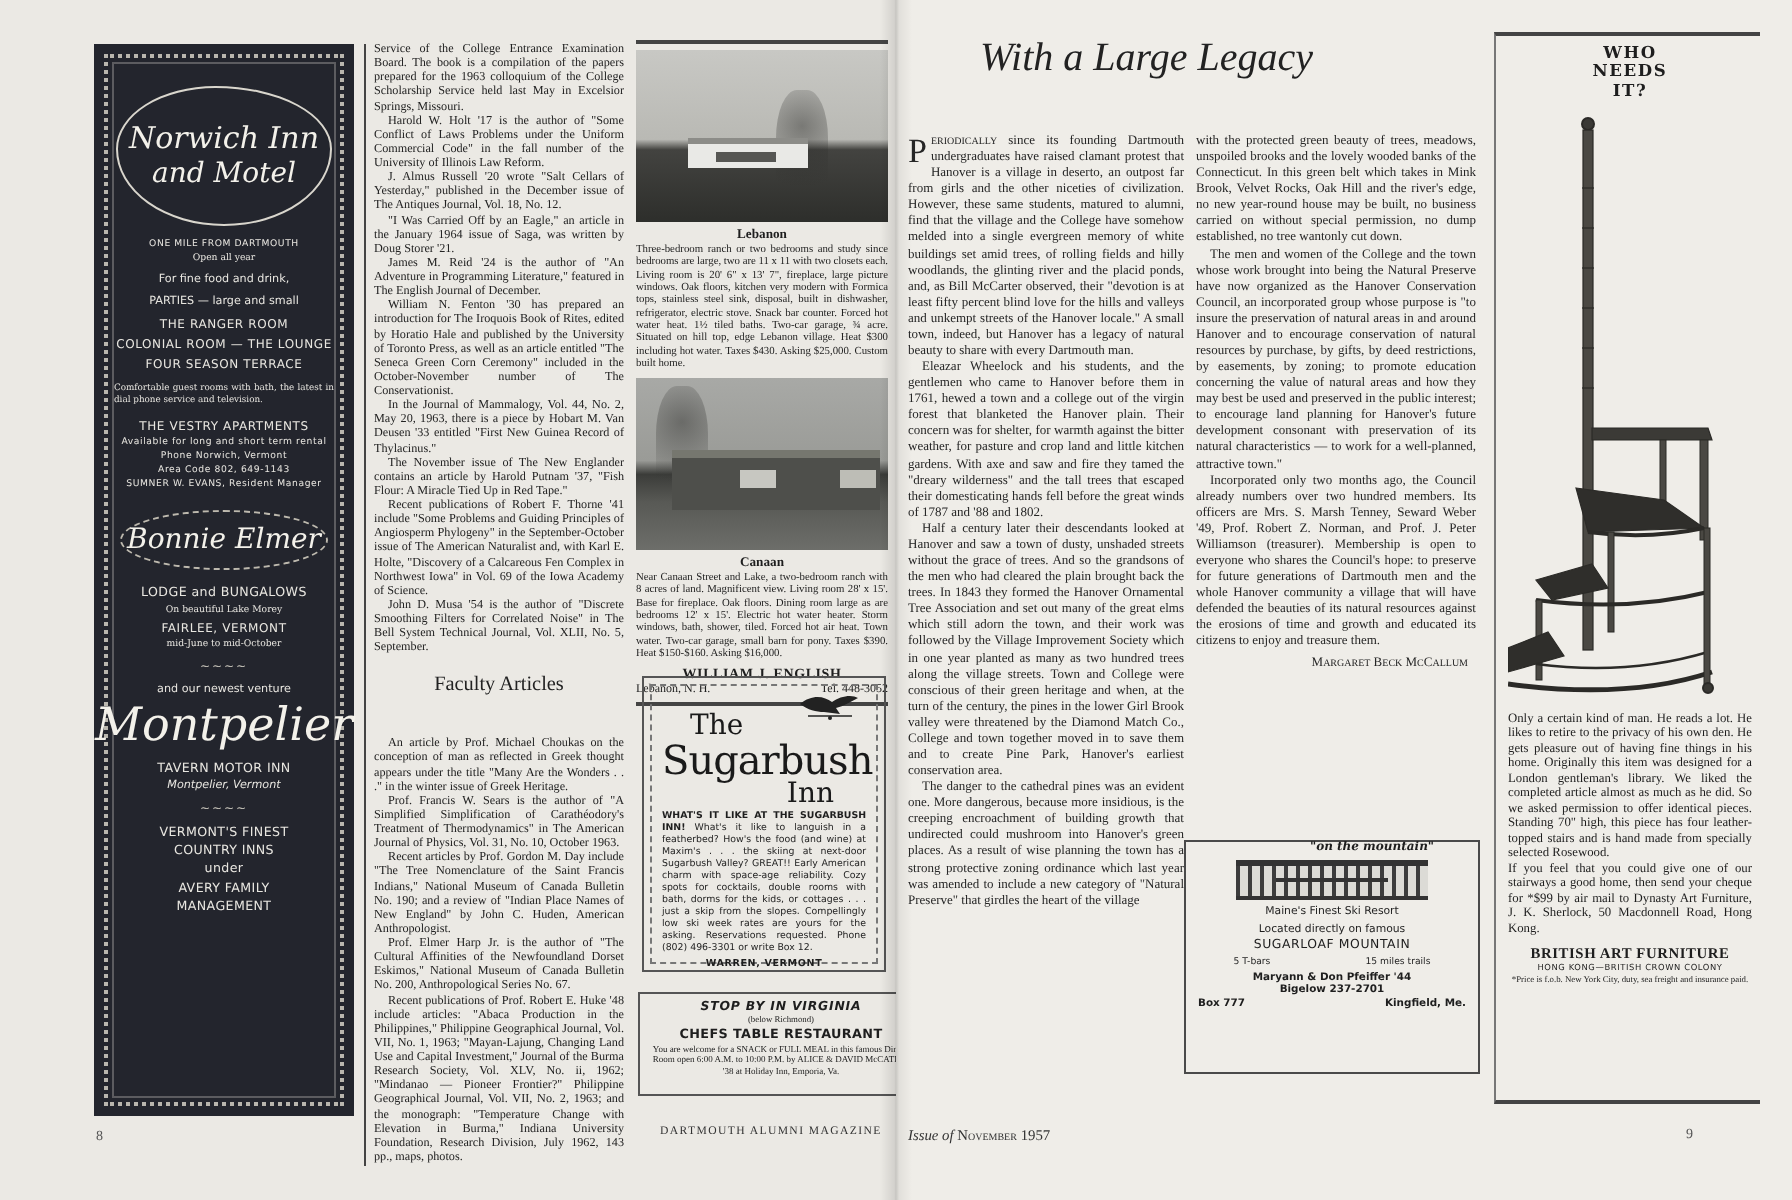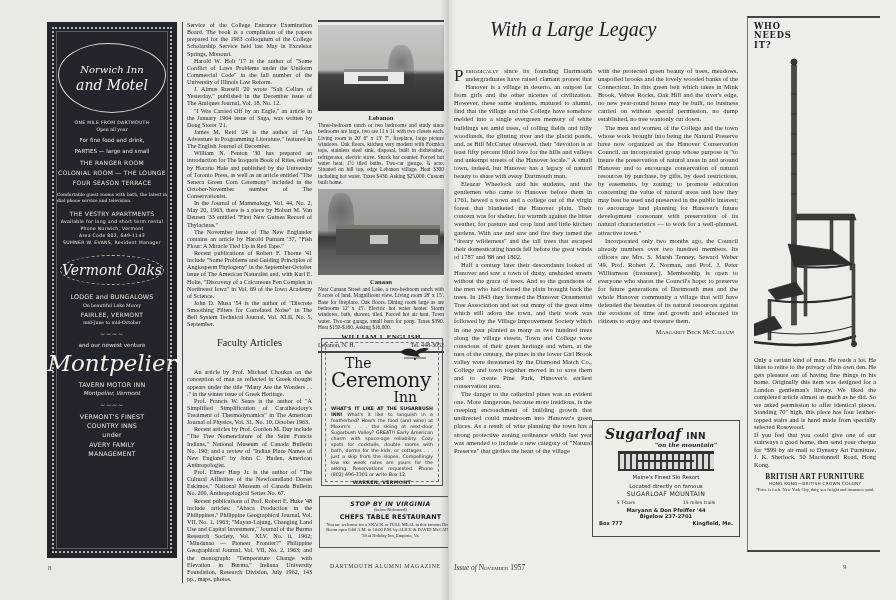--- a/index.html
+++ b/index.html
@@ -14,21 +14,21 @@
 
   
   .inn-ad { position: absolute; left: 47px; top: 22px; width: 130px; height: 536px;
     background: #23252d; border: 3px solid #23252d; color: #e8e6e0; text-align: center;
     font-family: "DejaVu Sans", sans-serif; }
   .inn-ad .frame { position: absolute; inset: 2px; border: 2px dotted #b9b6ae; }
   .inn-ad .frame2 { position: absolute; inset: 6px; border: 1px solid #5c5c60; }
   .inn-content { position: absolute; inset: 10px 8px; display: flex; flex-direction: column; align-items: center; }
   .script-logo { font-family: "DejaVu Serif", serif; font-style: italic; color: #f3f1ea; line-height: 1; }
   .norwich-logo { margin-top: 8px; width: 108px; height: 70px; border: 1.5px solid #d9d6cd; border-radius: 46% 54% 50% 50% / 45% 45% 55% 55%; display: flex; flex-direction: column; justify-content: center; }
-  .norwich-logo .l1 { font-size: 10px; }
+  .norwich-logo .l1 { font-size: 15px; }
   .norwich-logo .l2 { font-size: 14px; margin-top: 3px; }
   .inn-small { font-size: 4.6px; letter-spacing: 0.3px; margin-top: 2px; }
   .inn-serif-small { font-family: "DejaVu Serif", serif; font-size: 4.6px; margin-top: 2px; }
   .inn-med { font-size: 5.6px; margin-top: 5px; }
   .inn-caps { font-size: 6px; letter-spacing: 0.3px; margin-top: 3px; }
   .inn-para { font-family: "DejaVu Serif", serif; font-size: 4.4px; text-align: justify; line-height: 1.35; margin-top: 6px; width: 110px; }
   .bonnie-logo { margin-top: 10px; width: 104px; height: 30px; border-radius: 50%; border: 1px dashed #bdb9ae; display: flex; align-items: center; justify-content: center; font-size: 14px; }
   .montpelier-logo { font-size: 23px; margin-top: 4px; }
   .squiggle { font-size: 6px; margin-top: 5px; letter-spacing: 1px; color: #cfcbc1; }
   .inn-large { font-size: 6.3px; letter-spacing: 0.2px; margin-top: 3px; line-height: 1.45; }
@@ -101,21 +101,21 @@
     background: repeating-linear-gradient(90deg, #3c3c3c 0 2px, #dcdbd6 2px 6px); border-top: 3px solid #333; border-bottom: 2px solid #333; }
   .sl-lodge::before { content: ""; position: absolute; left: 20px; top: 6px; width: 56px; height: 2px; background: #333; }
   .sl-line { font-size: 5.4px; margin-top: 3px; }
   .sl-caps { font-size: 6.2px; letter-spacing: 0.3px; margin-top: 1px; }
   .sl-split { display: flex; justify-content: space-around; font-size: 4.6px; margin-top: 3px; }
   .sl-bold { font-weight: bold; font-size: 5.2px; margin-top: 2px; }
   .sl-bottom { display: flex; justify-content: space-between; font-weight: bold; font-size: 5.2px; margin-top: 1px; padding: 0 6px; }
 
   
   .dynasty { position: absolute; left: 747px; top: 16px; width: 133px; height: 536px; border-left: 1px solid #777; border-top: 2px solid #444; border-bottom: 2px solid #444; padding: 4px 4px 0 6px; }
-  .dy-head { font-family: "DejaVu Serif", serif; font-weight: bold; font-size: 8.3px; line-height: 1.12; text-align: left; letter-spacing: 0.8px; }
+  .dy-head { font-family: "DejaVu Serif", serif; font-weight: bold; font-size: 8.3px; line-height: 1.12; text-align: center; letter-spacing: 0.8px; }
   .staircase { display: block; margin: 4px 0 0 0; }
   .dy-text { font-size: 6.4px; line-height: 1.17; text-align: justify; margin-top: 2px; }
   .dy-text p + p { text-indent: 0; }
   .dy-name { font-weight: bold; font-size: 7.4px; text-align: center; margin-top: 4px; letter-spacing: 0.3px; }
   .dy-sub { font-family: "DejaVu Sans", sans-serif; font-size: 4.2px; text-align: center; letter-spacing: 0.3px; }
   .dy-note { font-size: 4.4px; text-align: center; line-height: 1.15; margin-top: 1px; }
   .folio-right { position: absolute; left: 843px; top: 563px; font-size: 7px; color: #555; }
 </style>
 </head>
 <body>
@@ -137,21 +137,21 @@
       <div class="inn-caps" style="margin-top:5px">THE RANGER ROOM</div>
       <div class="inn-caps">COLONIAL ROOM — THE LOUNGE</div>
       <div class="inn-caps">FOUR SEASON TERRACE</div>
       <div class="inn-para">Comfortable guest rooms with bath, the latest in dial phone service and television.</div>
       <div class="inn-caps" style="margin-top:6px">THE VESTRY APARTMENTS</div>
       <div class="inn-small">Available for long and short term rental</div>
       <div class="inn-small">Phone Norwich, Vermont</div>
       <div class="inn-small">Area Code 802, 649-1143</div>
       <div class="inn-small">SUMNER W. EVANS, Resident Manager</div>
 
-      <div class="bonnie-logo script-logo">Vermont Oaks</div>
+      <div class="bonnie-logo script-logo">Bonnie Elmer</div>
       <div class="inn-large" style="margin-top:7px">LODGE and BUNGALOWS</div>
       <div class="inn-serif-small">On beautiful Lake Morey</div>
       <div class="inn-caps">FAIRLEE, VERMONT</div>
       <div class="inn-serif-small">mid-June to mid-October</div>
       <div class="squiggle">~~~~</div>
       <div class="inn-med">and our newest venture</div>
       <div class="montpelier-logo script-logo">Montpelier</div>
       <div class="inn-large" style="margin-top:5px">TAVERN MOTOR INN</div>
       <div class="inn-italic">Montpelier, Vermont</div>
       <div class="squiggle">~~~~</div>
@@ -203,21 +203,21 @@
   </div>
 
   <div class="sugarbush">
     <div class="inner">
       <svg class="eagle" viewBox="0 0 32 14">
         <path d="M2 6 C8 1, 14 2, 18 5 C22 2, 28 1, 31 3 C27 5, 24 7, 20 8 L22 11 L14 10 C10 10, 6 9, 2 6 Z" fill="#222"></path>
         <line x1="6" y1="12" x2="28" y2="12" stroke="#222" stroke-width="0.8"></line>
         <circle cx="17" cy="13" r="1" fill="#222"></circle>
       </svg>
       <div class="sb-title sb-the">The</div>
-      <div class="sb-title sb-name">Ceremony</div>
+      <div class="sb-title sb-name">Sugarbush</div>
       <div class="sb-title sb-inn">Inn</div>
       <div class="sb-text">
         <b>WHAT'S IT LIKE AT THE SUGARBUSH INN!</b>
         <span>What's it like to languish in a featherbed? How's the food (and wine) at Maxim's . . . the skiing at next-door Sugarbush Valley? GREAT!! Early American charm with space-age reliability. Cozy spots for cocktails, double rooms with bath, dorms for the kids, or cottages . . . just a skip from the slopes. Compellingly low ski week rates are yours for the asking. Reservations requested. Phone (802) 496-3301 or write Box 12.</span>
       </div>
       <div class="sb-loc">WARREN, VERMONT</div>
     </div>
   </div>
 
   <div class="virginia">
@@ -248,24 +248,20 @@
 </div>
 
 <div class="art-col art-2" style="top:67px">
   <p class="first">with the protected green beauty of trees, meadows, unspoiled brooks and the lovely wooded banks of the Connecticut. In this green belt which takes in Mink Brook, Velvet Rocks, Oak Hill and the river's edge, no new year-round house may be built, no business carried on without special permission, no dump established, no tree wantonly cut down.</p>
   <p>The men and women of the College and the town whose work brought into being the Natural Preserve have now organized as the Hanover Conservation Council, an incorporated group whose purpose is "to insure the preservation of natural areas in and around Hanover and to encourage conservation of natural resources by purchase, by gifts, by deed restrictions, by easements, by zoning; to promote education concerning the value of natural areas and how they may best be used and preserved in the public interest; to encourage land planning for Hanover's future development consonant with preservation of its natural characteristics — to work for a well-planned, attractive town."</p>
   <p>Incorporated only two months ago, the Council already numbers over two hundred members. Its officers are Mrs. S. Marsh Tenney, Seward Weber '49, Prof. Robert Z. Norman, and Prof. J. Peter Williamson (treasurer). Membership is open to everyone who shares the Council's hope: to preserve for future generations of Dartmouth men and the whole Hanover community a village that will have defended the beauties of its natural resources against the erosions of time and growth and educated its citizens to enjoy and treasure them.</p>
   <div class="byline">Margaret Beck McCallum</div>
 </div>
 
 <div class="sugarloaf">
-  <div class="sl-title">
-    <span>Sugarloaf</span>
-    <span class="inn">INN</span>
-  </div>
   <div class="sl-sub">"on the mountain"</div>
   <div class="sl-lodge"></div>
   <div class="sl-line">Maine's Finest Ski Resort</div>
   <div class="sl-line">Located directly on famous</div>
   <div class="sl-caps">SUGARLOAF MOUNTAIN</div>
   <div class="sl-split">
     <span>5 T-bars</span>
     <span>15 miles trails</span>
   </div>
   <div class="sl-bold">Maryann &amp; Don Pfeiffer '44</div>

